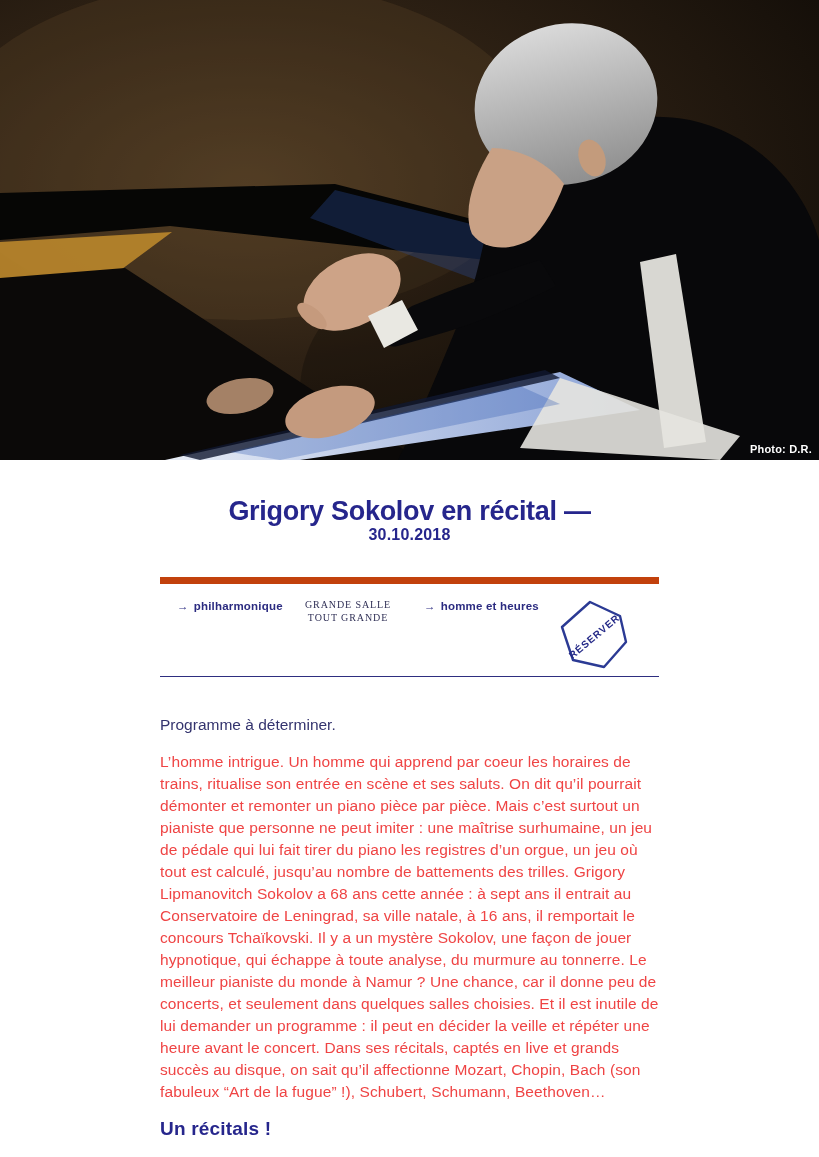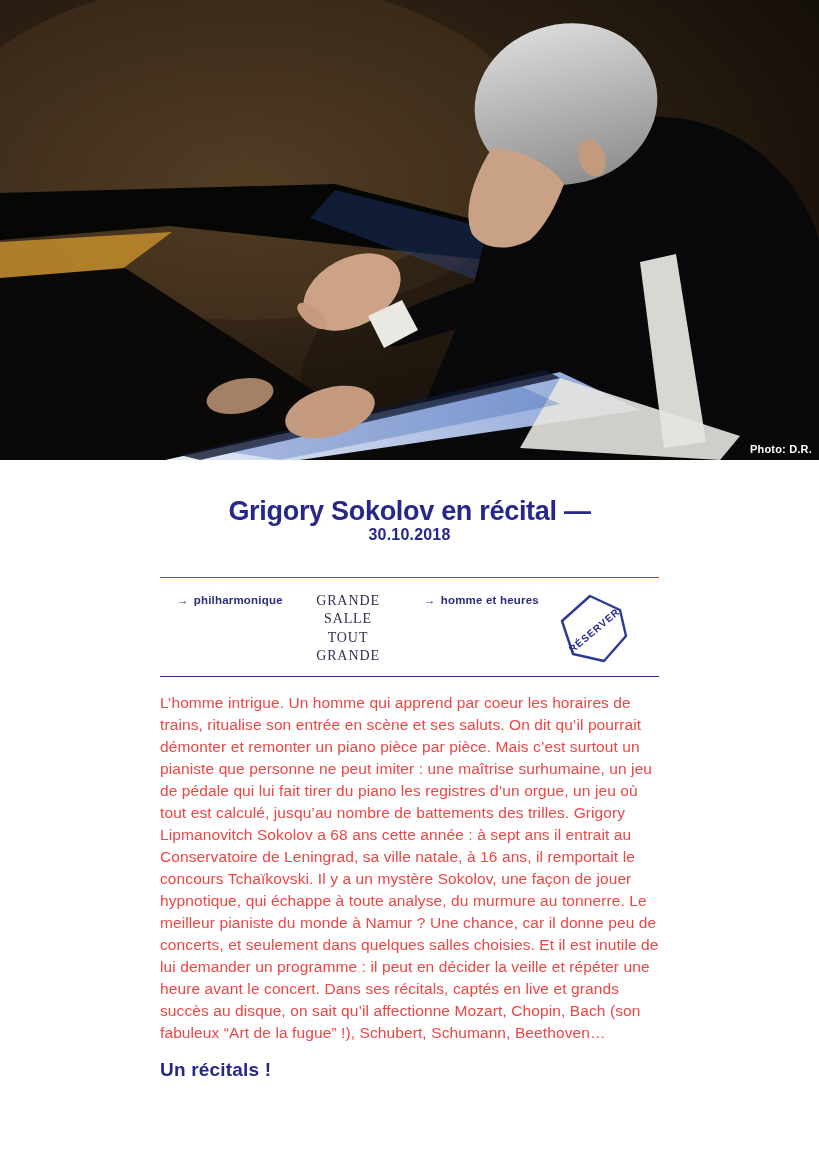--- a/index.html
+++ b/index.html
@@ -19,32 +19,32 @@
     margin:36px 40px 0;text-align:center;color:#26268c;
     font-size:27px;font-weight:bold;letter-spacing:-.3px;line-height:1.12;
   }
   .event-date{
     text-align:center;color:#26268c;
     font-size:16px;font-weight:bold;letter-spacing:.2px;
   }
   
   .meta{
     margin:33px 160px 0;height:100px;position:relative;box-sizing:border-box;
-    border-top:1px solid #c2410c;border-bottom:1px solid #2e2e80;
+    border-top:7px solid #c2410c;border-bottom:1px solid #2e2e80;
   }
   .meta-link{
     position:absolute;top:16px;color:#2b2b80;font-size:11.5px;font-weight:bold;
     text-decoration:none;letter-spacing:.2px;cursor:pointer;white-space:nowrap;
   }
   .meta-link .arrow{margin-right:5px;font-weight:bold;}
   .meta-link.phil{left:17px;}
   .meta-link.dates{left:264px;}
   .venue{
     position:absolute;left:138px;top:14px;width:100px;text-align:center;
-    font-family:"Liberation Serif",serif;font-size:14px;letter-spacing:.9px;
+    font-family:"Liberation Serif",serif;font-size:10px;letter-spacing:.9px;
     color:#303056;line-height:1.3;
   }
   .reserve{position:absolute;left:400px;top:16px;width:68px;height:70px;display:block;cursor:pointer;}
   
   main{margin:0 160px;}
   .program-note{
     margin:37px 0 0;color:#34346e;font-size:15.5px;line-height:22px;
   }
   .description{
     margin:15px 0 0;color:#ef4444;font-size:15.5px;line-height:22px;
@@ -133,18 +133,19 @@
     </a>
     <a class="reserve">
       <svg viewBox="0 0 68 70" width="68" height="70">
         <polygon points="30,2 60,16 66,42 44,67 13,60 2,27" fill="#ffffff" stroke="#2b3a94" stroke-width="2.4" stroke-linejoin="round"></polygon>
         <text x="34" y="40" text-anchor="middle" transform="rotate(-40 34 36)" font-family="Liberation Sans, sans-serif" font-size="10" font-weight="bold" letter-spacing="1" fill="#252a88">RÉSERVER</text>
       </svg>
     </a>
   </section>
 
   <main>
+    <p class="program-note">Programme à déterminer.</p>
     <p class="description">L’homme intrigue. Un homme qui apprend par coeur les horaires de trains, ritualise son entrée en scène et ses saluts. On dit qu’il pourrait démonter et remonter un piano pièce par pièce. Mais c’est surtout un pianiste que personne ne peut imiter : une maîtrise surhumaine, un jeu de pédale qui lui fait tirer du piano les registres d’un orgue, un jeu où tout est calculé, jusqu’au nombre de battements des trilles. Grigory Lipmanovitch Sokolov a 68 ans cette année : à sept ans il entrait au Conservatoire de Leningrad, sa ville natale, à 16 ans, il remportait le concours Tchaïkovski. Il y a un mystère Sokolov, une façon de jouer hypnotique, qui échappe à toute analyse, du murmure au tonnerre. Le meilleur pianiste du monde à Namur ? Une chance, car il donne peu de concerts, et seulement dans quelques salles choisies. Et il est inutile de lui demander un programme : il peut en décider la veille et répéter une heure avant le concert. Dans ses récitals, captés en live et grands succès au disque, on sait qu’il affectionne Mozart, Chopin, Bach (son fabuleux “Art de la fugue” !), Schubert, Schumann, Beethoven…</p>
     <h2 class="closing">Un récitals !</h2>
     <div class="page-end"></div>
   </main>
 
 </div>
 
 </body></html>

